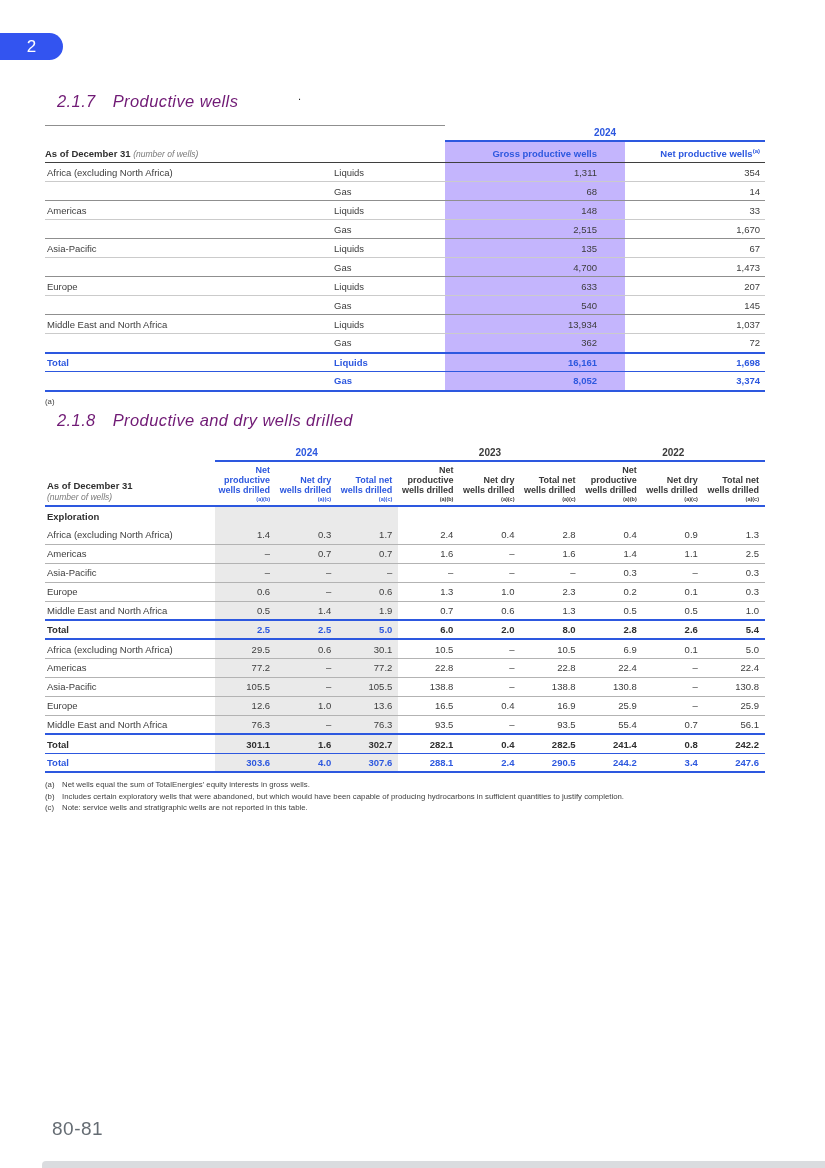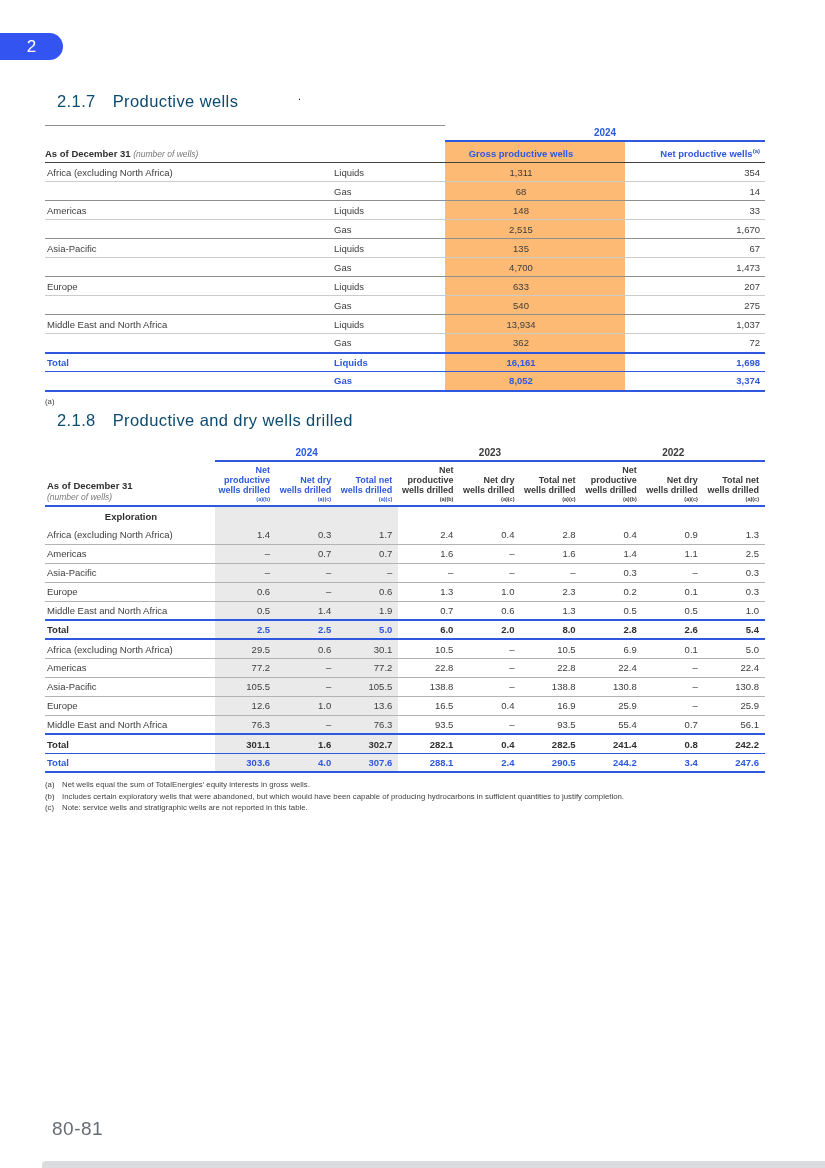--- a/index.html
+++ b/index.html
@@ -6,22 +6,22 @@
   * { box-sizing:border-box; }
   .page { position:relative; width:825px; height:1168px; background:#ffffff;
           font-family:"Liberation Sans", sans-serif; color:#3c3c3c; overflow:hidden; }
 
   
   .chapter-tab { position:absolute; left:0; top:33px; width:63px; height:27px;
                  background:#3354f0; border-radius:0 14px 14px 0; color:#ffffff;
                  font-size:17px; display:flex; align-items:center; justify-content:center; }
 
   
-  .section-heading { position:absolute; left:57px; color:#0c4a6e; font-size:16.5px;
-                     letter-spacing:.4px; display:flex; align-items:center; }
+  .section-heading { position:absolute; left:57px; color:#701a75; font-size:16.5px;
+                     letter-spacing:.4px; display:flex; align-items:center;font-style:italic; }
   .section-heading .num { margin-right:17px; }
   #h217 { top:92px; }
   #h218 { top:411px; }
   .stray-dot { position:absolute; left:298px; top:90px; font-size:11px; color:#222; }
 
   
   .tbl-wrap1 { position:absolute; left:45px; top:125px; width:720px; }
   .tbl-wrap2 { position:absolute; left:45px; top:444px; width:720px; }
 
   table { border-collapse:collapse; table-layout:fixed; width:720px; font-size:9.5px; color:#3c3c3c; }
@@ -34,21 +34,21 @@
   #t1 .yr { text-align:center; color:#2d58df; font-weight:bold; font-size:10px;
             border-bottom:2px solid #2d58df; }
   #t1 .hdr { height:22px; }
   #t1 .hdr td { border-bottom:1px solid #3f3f3f; vertical-align:bottom; padding-bottom:3px; }
   #t1 .lblhead b { font-size:9.5px; color:#2f2f2f; }
   #t1 .lblhead i { font-size:8.5px; color:#7a7a7a; }
   #t1 .col-hdr { color:#2d58df; font-weight:bold; text-align:right; }
   #t1 .col-hdr sup { font-size:6px; }
   #t1 tbody tr { height:19px; }
   #t1 .lab, #t1 .typ { padding-left:2px; }
-  #t1 .gross { background:#fdba74; padding-right:28px; text-align:center; }
+  #t1 .gross { background:#c4b5fd; padding-right:28px; text-align:right; }
   #t1 .net { padding-right:5px; text-align:right; }
   #t1 tr.sub td { border-top:1px solid #cbcbcb; }
   #t1 tr.grp td { border-top:1px solid #8f8f8f; }
   #t1 tr.t1total td { color:#2d58df; font-weight:bold; }
   #t1 tr.t1total1 td { border-top:2px solid #2d58df; }
   #t1 tr.t1total2 td { border-top:1px solid #2d58df; border-bottom:2.5px solid #2d58df; }
 
   
   #t2 .yr-row2 { height:17px; }
   #t2 .yr2 { text-align:center; font-weight:bold; font-size:10px; color:#3a3a3a;
@@ -60,21 +60,21 @@
   #t2 .lblhead2 .i { font-style:italic; font-size:8.5px; color:#7a7a7a; margin-top:1px; }
   #t2 .colh { vertical-align:bottom; text-align:right; padding:3px 6px 3px 0; font-size:9px;
               font-weight:bold; color:#3a3a3a; line-height:1.12; border-bottom:2px solid #2d58df; }
   #t2 .colh .sup { font-size:5.5px; margin-top:1px; }
   #t2 .colh.y24 { color:#2d58df; }
   #t2 tbody tr { height:19px; }
   #t2 .lab { padding-left:2px; }
   #t2 .val { padding-right:6px; }
   #t2 .g24 { background:#eaeaea; }
   #t2 tr.bt td { border-top:1px solid #b3b3b3; }
-  #t2 tr.sec td { font-weight:bold; color:#2f2f2f;text-align:center; }
+  #t2 tr.sec td { font-weight:bold; color:#2f2f2f; }
   #t2 tr.total-exp td { font-weight:bold; color:#2f2f2f;
                         border-top:2px solid #2d58df; border-bottom:2px solid #2d58df; }
   #t2 tr.total-exp td.g24 { color:#2d58df; }
   #t2 tr.total-dev td { font-weight:bold; color:#2f2f2f; border-top:2px solid #2d58df; }
   #t2 tr.total-grand td { font-weight:bold; color:#2d58df;
                           border-top:1px solid #2d58df; border-bottom:2.5px solid #2d58df; }
 
   
   .fn { display:flex; margin-top:4px; font-size:7.8px; color:#3f3f3f; line-height:1.45; }
   .fn .mark { width:17px; flex:none; }
@@ -164,21 +164,21 @@
           <tr class="grp">
             <td class="lab">Europe</td>
             <td class="typ">Liquids</td>
             <td class="num gross">633</td>
             <td class="num net">207</td>
           </tr>
           <tr class="sub">
             <td class="lab"></td>
             <td class="typ">Gas</td>
             <td class="num gross">540</td>
-            <td class="num net">275</td>
+            <td class="num net">145</td>
           </tr>
           <tr class="grp">
             <td class="lab">Middle East and North Africa</td>
             <td class="typ">Liquids</td>
             <td class="num gross">13,934</td>
             <td class="num net">1,037</td>
           </tr>
           <tr class="sub">
             <td class="lab"></td>
             <td class="typ">Gas</td>

